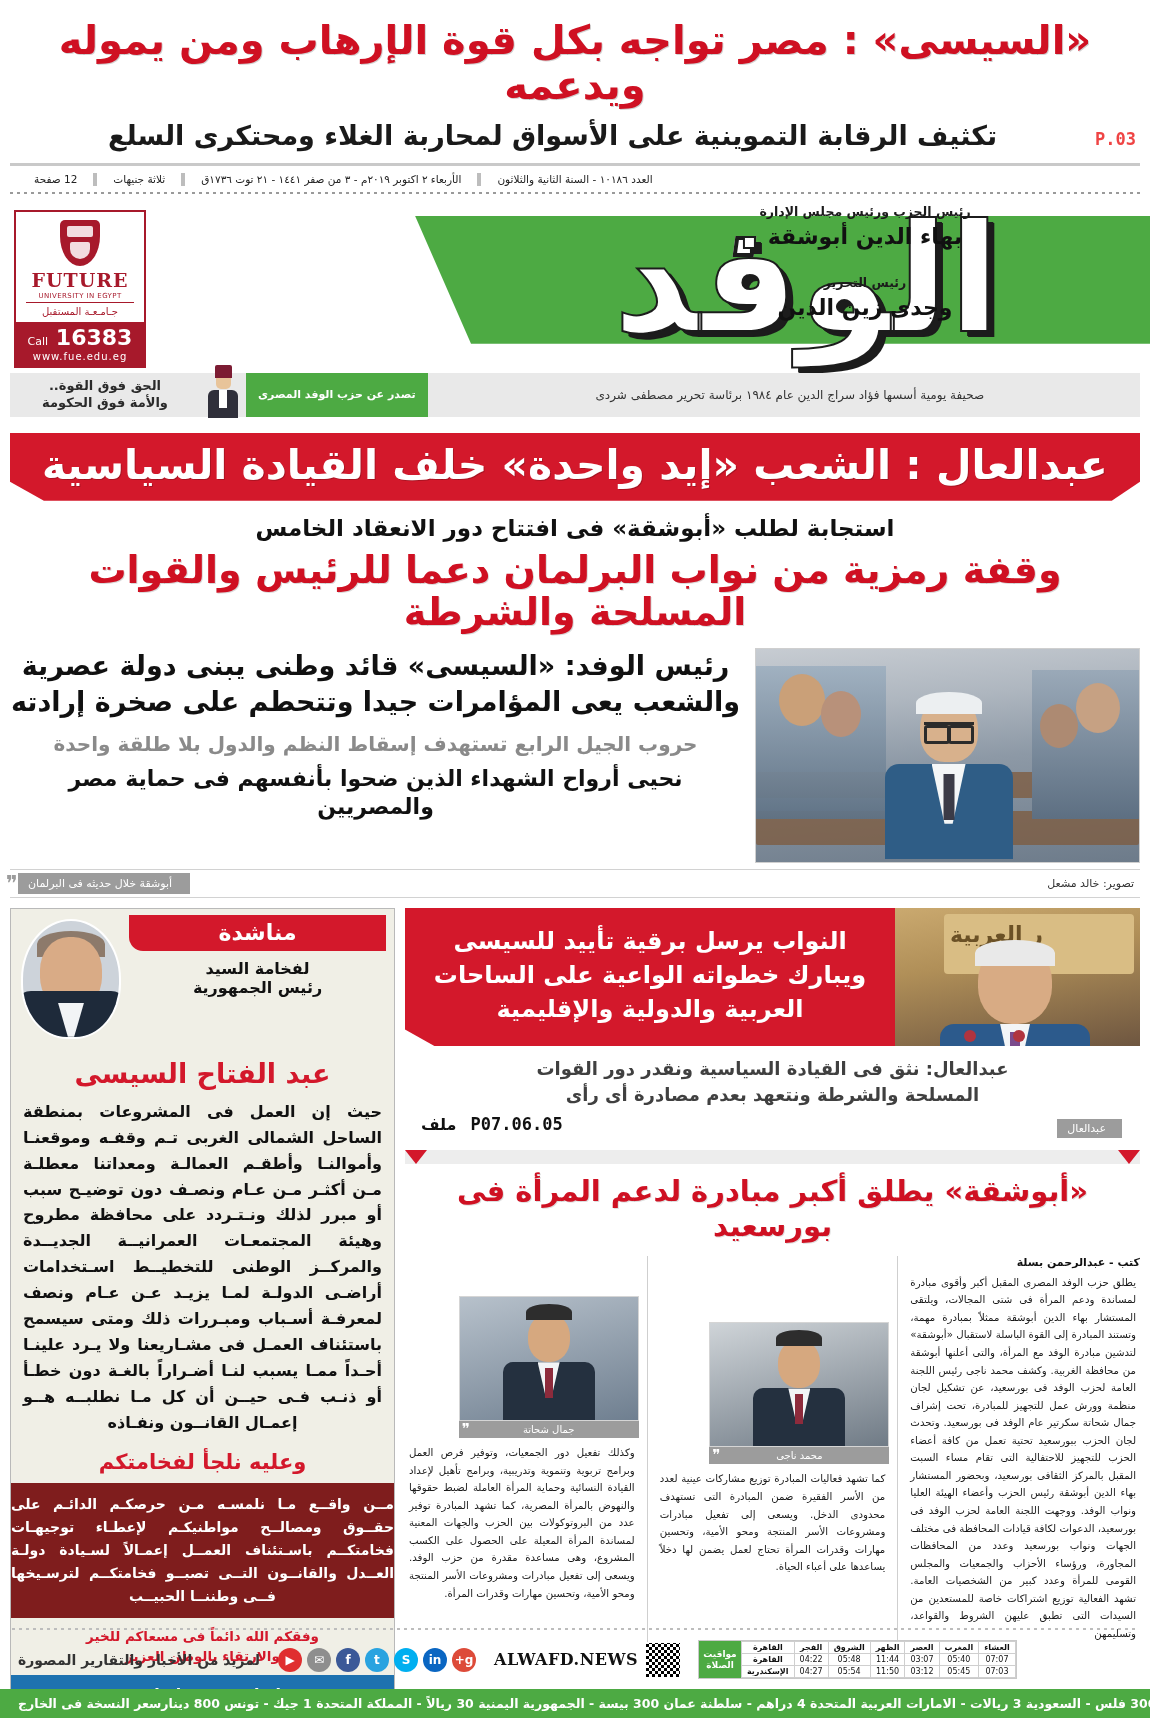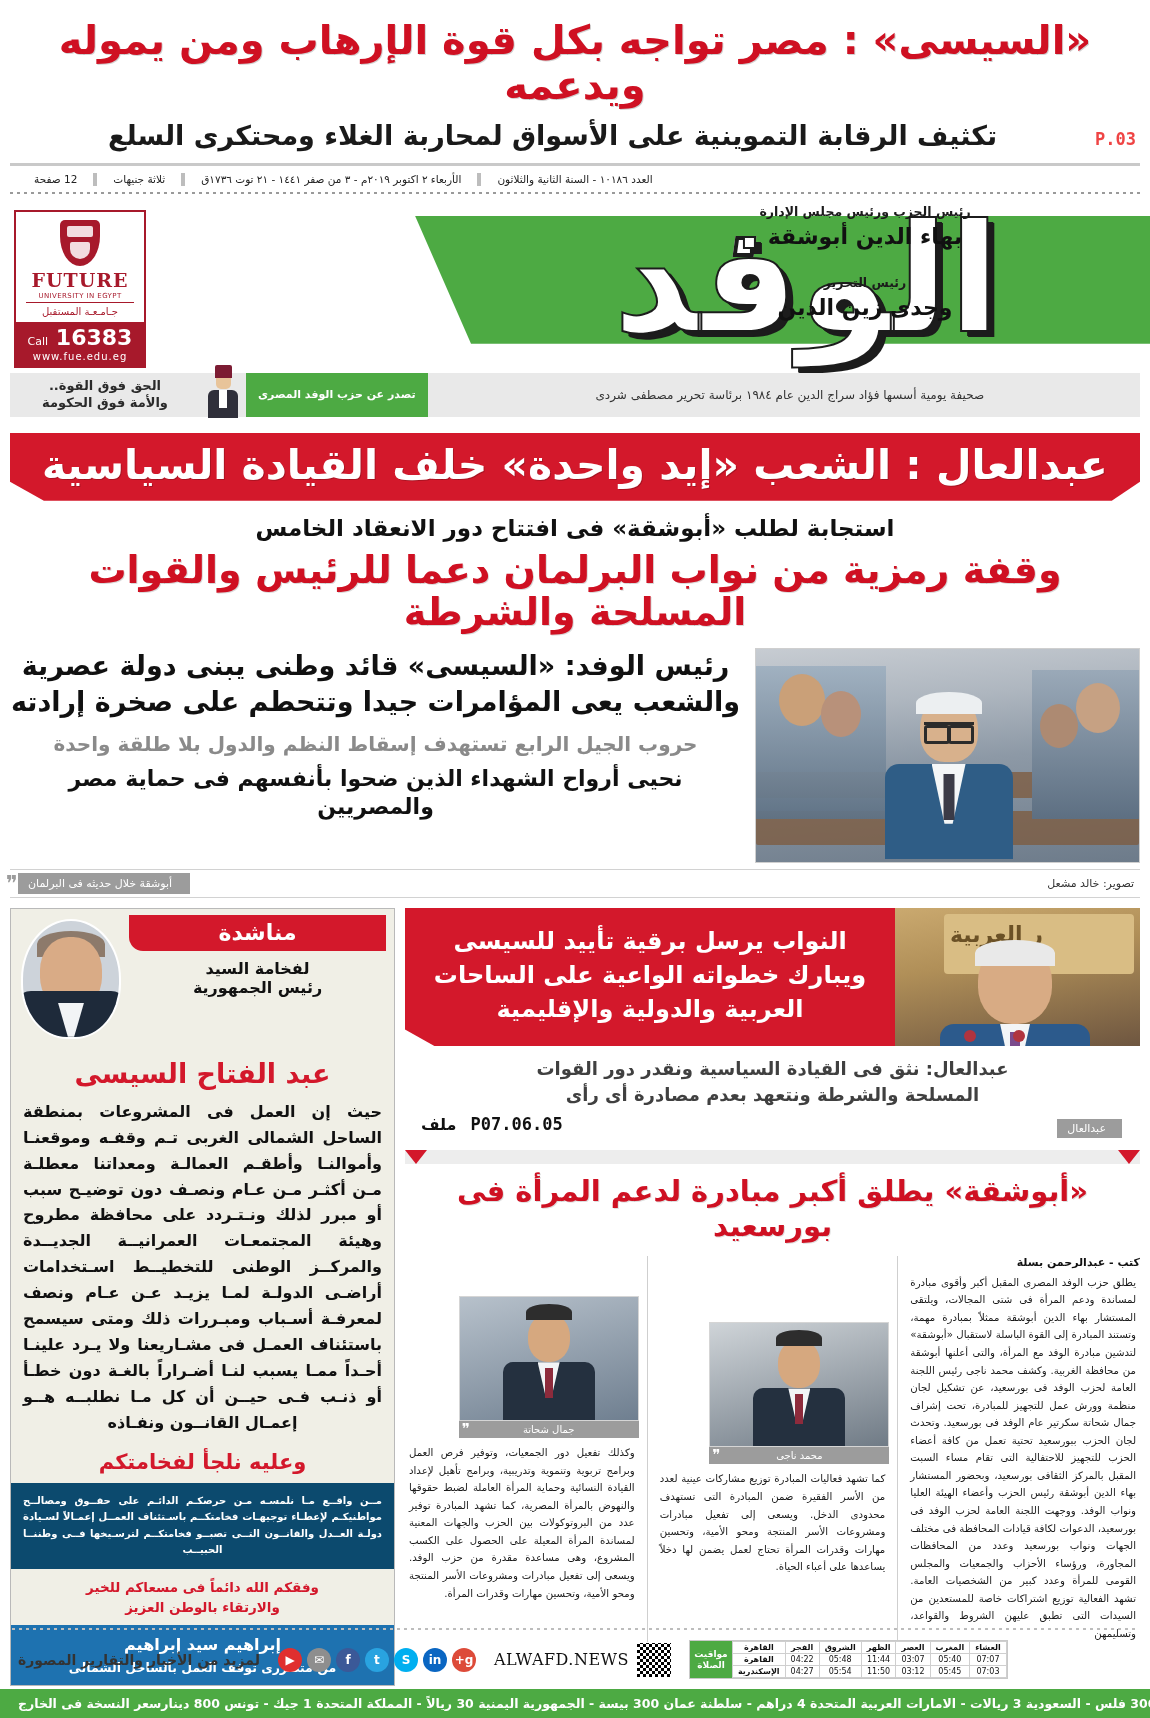--- a/index.html
+++ b/index.html
@@ -292,22 +292,22 @@
   }
   .appeal-body {
     padding:10px 12px 8px 12px; text-align:justify; text-align-last:center;
     font-size:16px; font-weight:bold; line-height:1.62; color:#111;
   }
   .appeal-red {
     text-align:center; color:#d3182b; font-size:21px; font-weight:bold;
     padding:6px 0 9px 0;
   }
   .appeal-blue {
-    background:#0c4a6e; color:#fff; padding:10px 12px;
-    font-size:10px; font-weight:bold; line-height:1.65;
+    background:#7f1d1d; color:#fff; padding:10px 0;
+    font-size:14px; font-weight:bold; line-height:1.65;
     text-align:justify; text-align-last:center;
   }
   .appeal-pray {
     text-align:center; color:#d3182b; font-size:13.5px; font-weight:bold;
     padding:8px 10px; line-height:1.5;
   }
   .appeal-sign {
     background:#1e72b0; color:#fff; text-align:center; padding:8px 10px;
     font-size:16px; font-weight:bold; line-height:1.45;
   }
@@ -414,21 +414,21 @@
   .sic { width:24px; height:24px; border-radius:50%; color:#fff;
     font-size:12px; font-weight:bold; display:flex; align-items:center; justify-content:center;
     font-family:"DejaVu Sans",sans-serif; }
   .brandmark { display:flex; align-items:center; gap:8px; flex-direction:row-reverse;}
   .qr { width:34px; height:34px;
     background:
       repeating-linear-gradient(0deg,#000 0 3px,#fff 3px 6px),
       repeating-linear-gradient(90deg,#000 0 3px,#fff 3px 6px);
     background-blend-mode:difference; }
   .brandtxt { font-family:"DejaVu Serif","Liberation Serif",serif; font-size:16px;
-    font-weight:normal; direction:ltr; color:#111; letter-spacing:.5px;}
+    font-weight:bold; direction:ltr; color:#111; letter-spacing:.5px;}
   .pray {
     display:flex; align-items:stretch; border:1px solid #c9c9c9; flex-direction:row-reverse;
   }
   .pray-tab {
     background:#4daa43; color:#fff; font-size:9px; font-weight:bold;
     display:flex; align-items:center; justify-content:center; padding:0 5px;
     text-align:center; line-height:1.2; width:42px;
   }
   table.ptab { border-collapse:collapse; font-size:8px; color:#111; }
   table.ptab th, table.ptab td {

